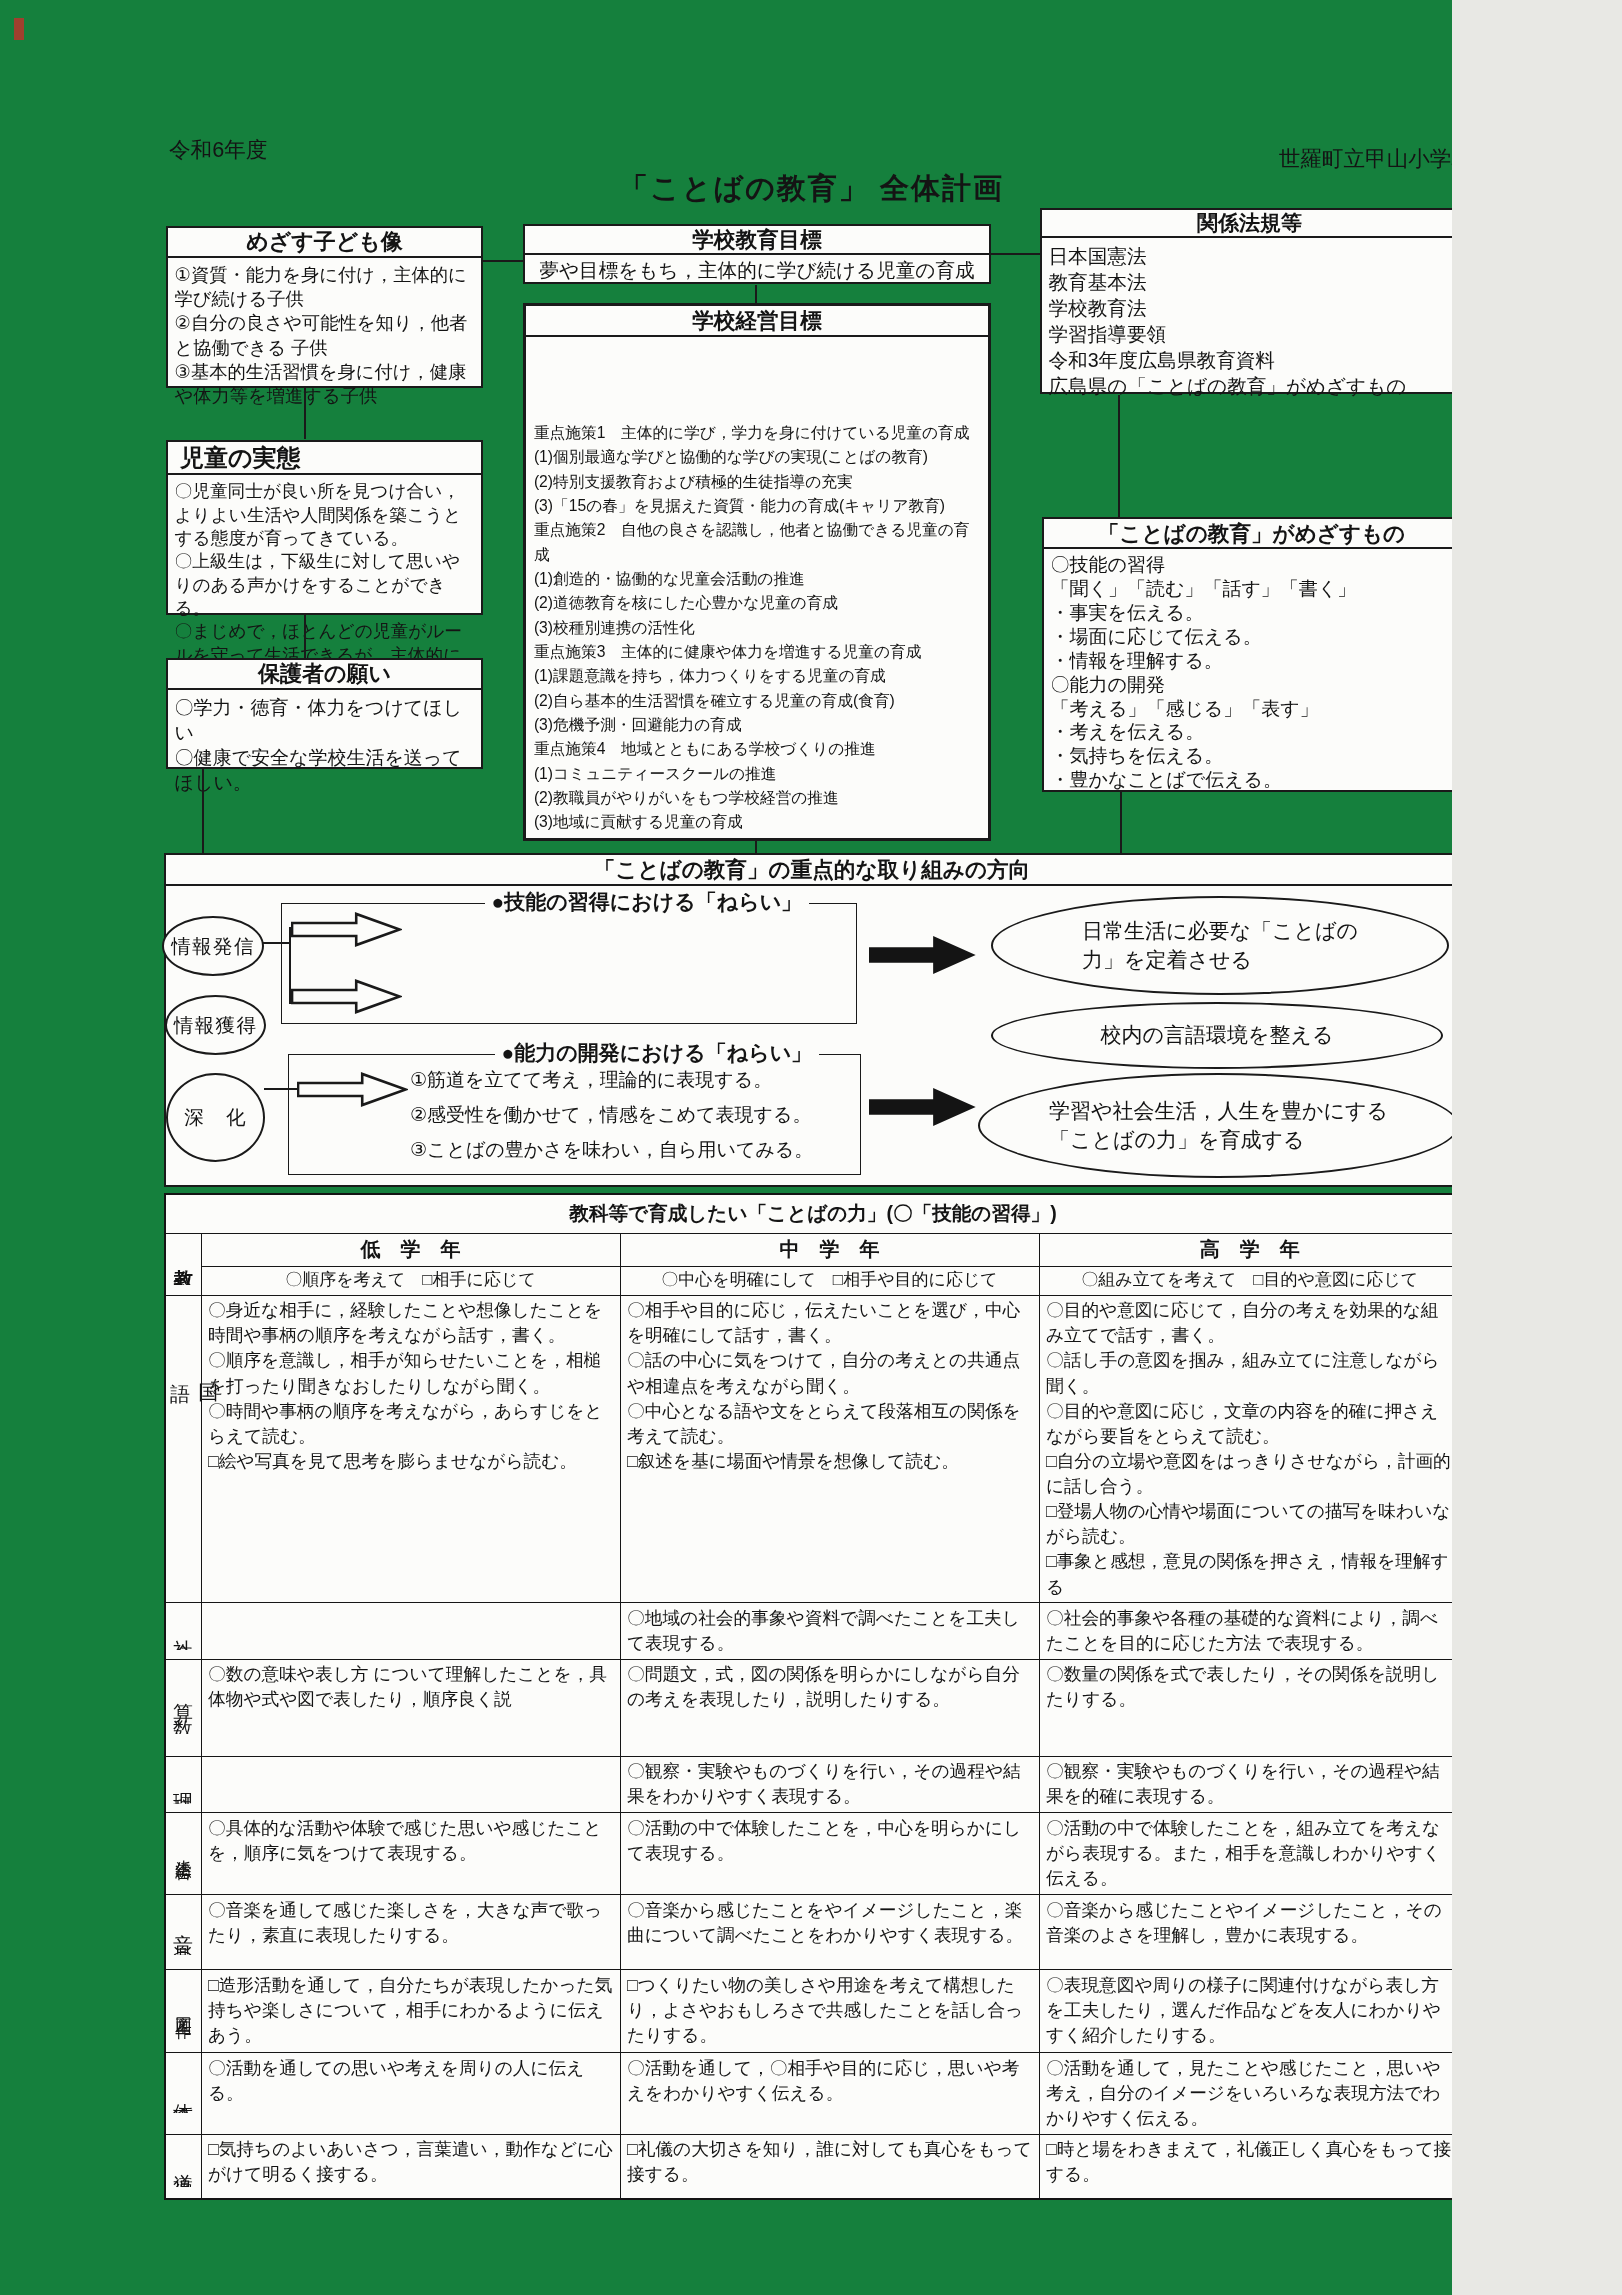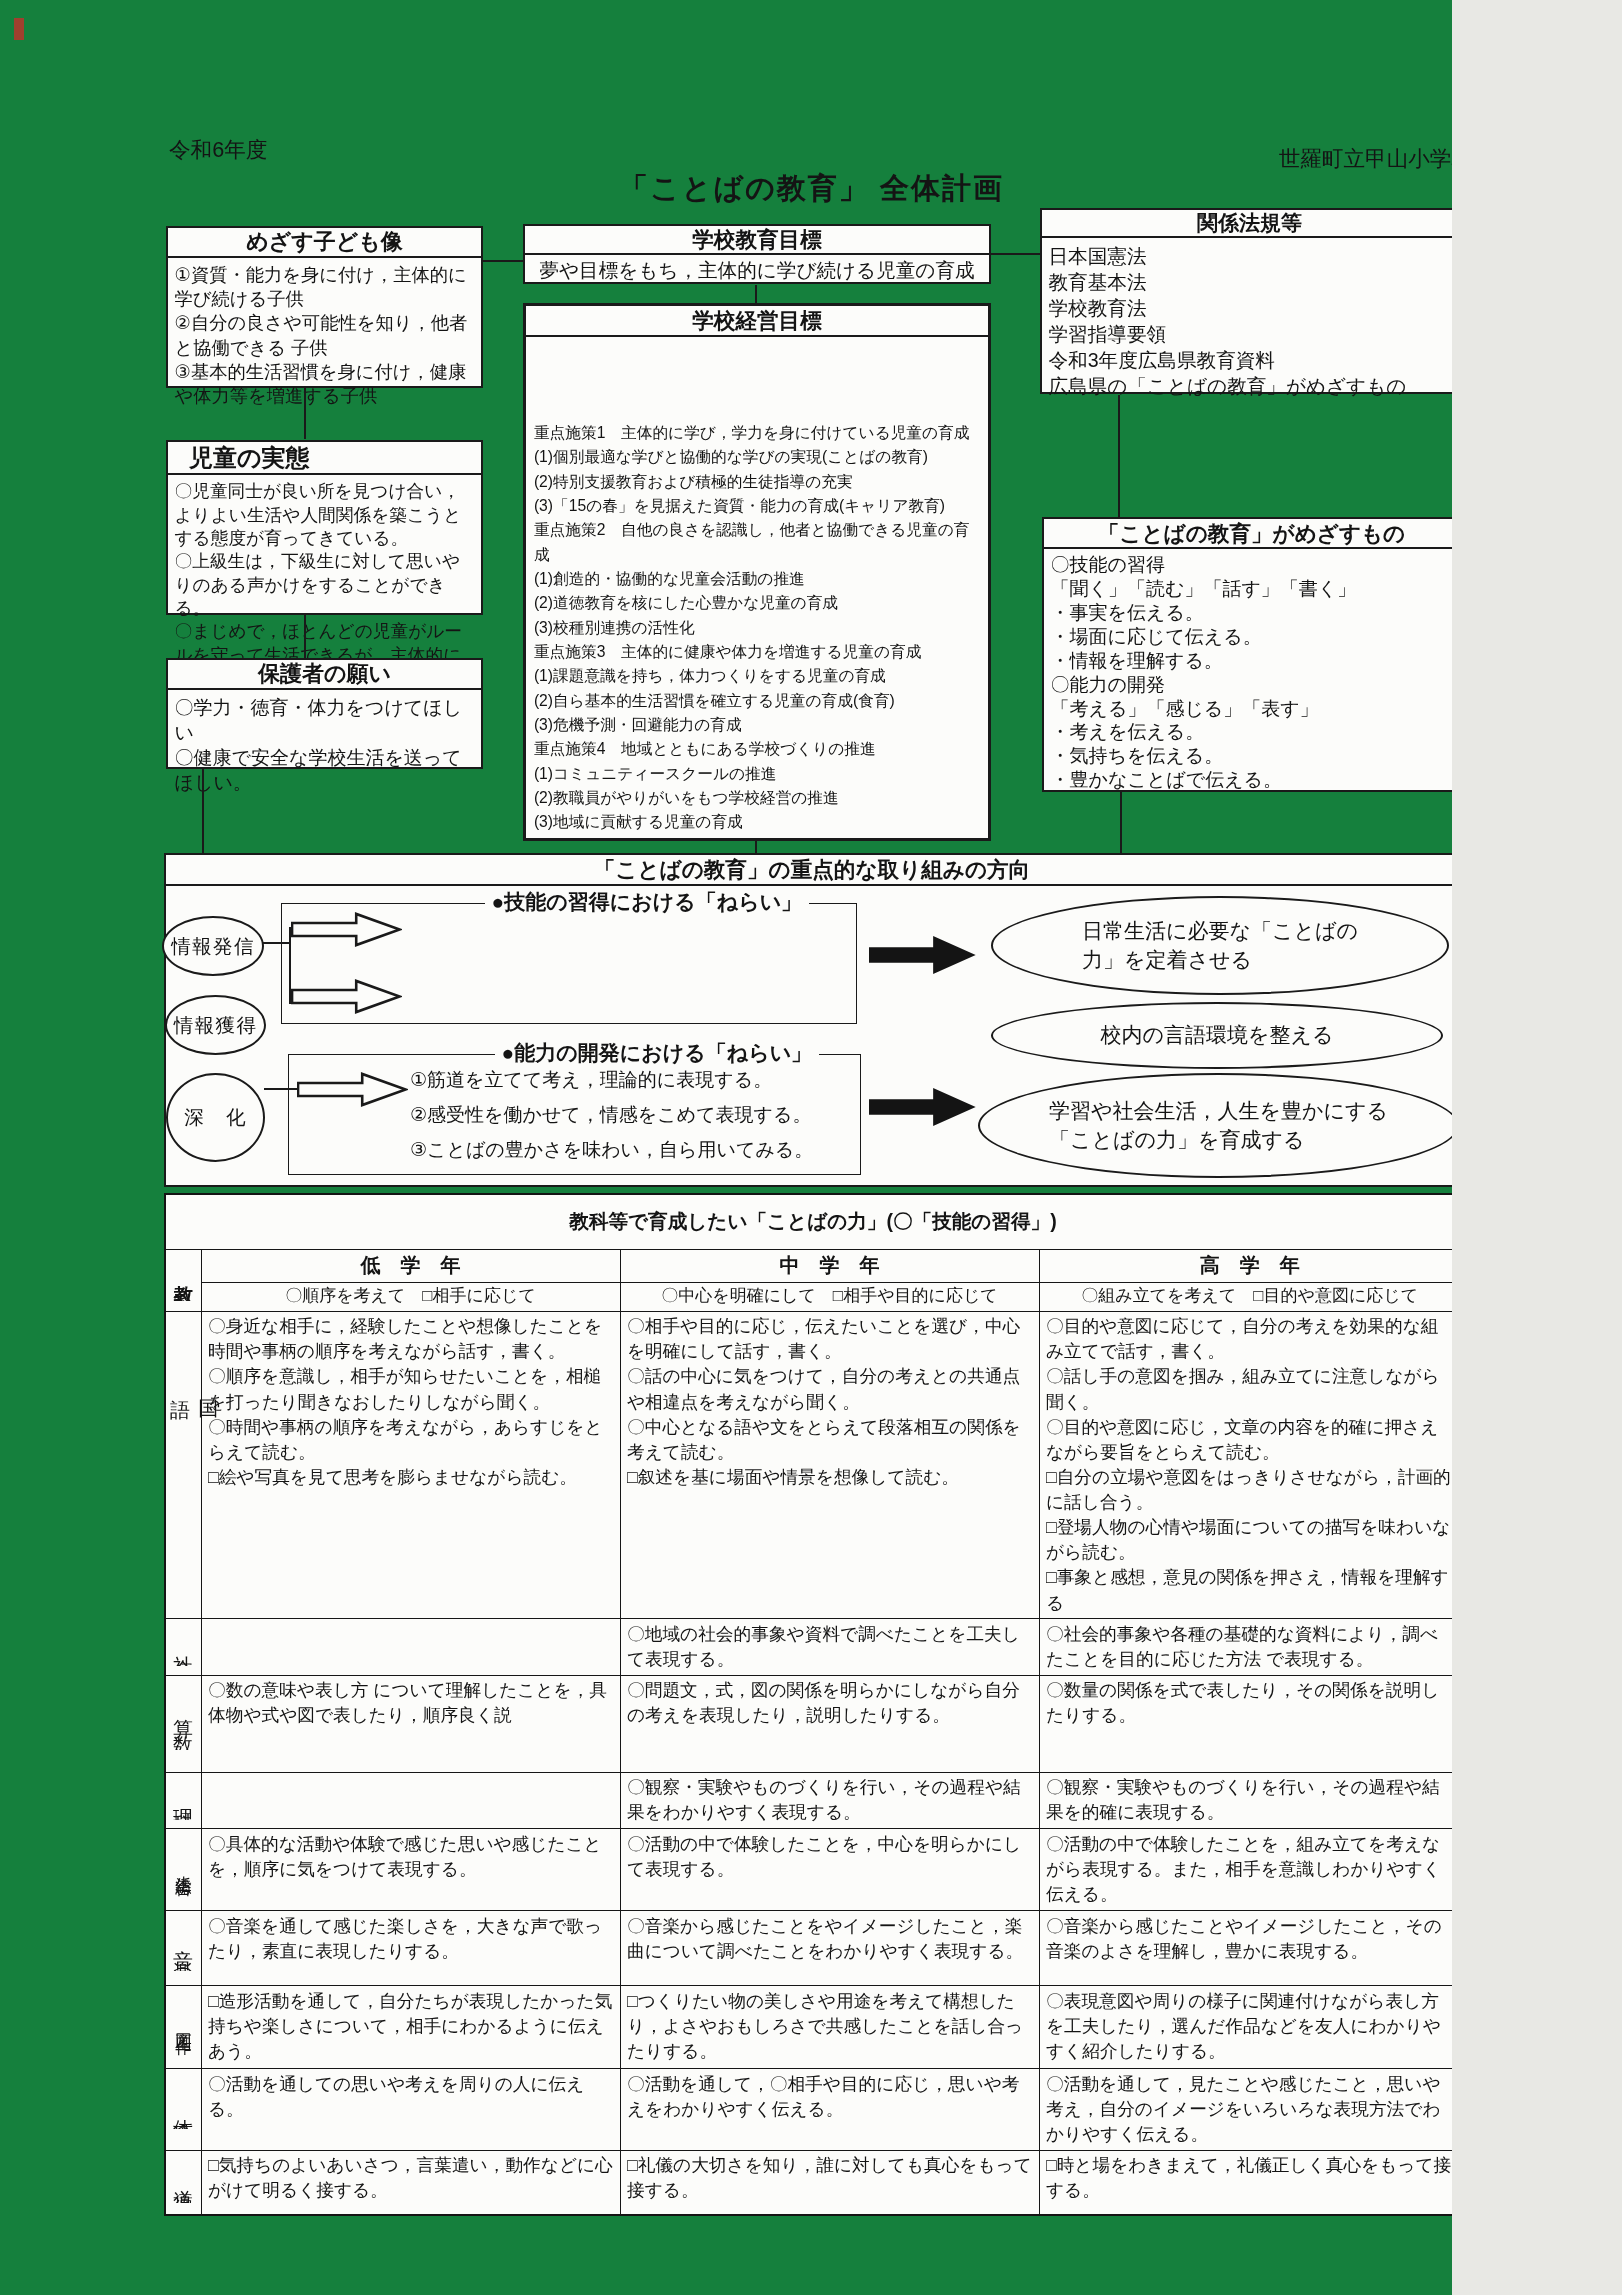--- a/index.html
+++ b/index.html
@@ -6,39 +6,39 @@
   .page {
     position:relative; width:1452px; height:2295px;
     background:#15803d; color:#141414;
     font-family:"Liberation Sans","DejaVu Sans",sans-serif;
     overflow:hidden;
   }
   .abs { position:absolute; }
   .txt { white-space:pre-line; }
   .box { position:absolute; border:2px solid #1a1a1a; background:#fcfcfa; box-sizing:border-box; }
   .box-title { border-bottom:2px solid #1a1a1a; font-weight:bold; text-align:center; display:flex; align-items:center; justify-content:center; box-sizing:border-box; }
-  .box-title.left { justify-content:flex-start; padding-left:21px; }
+  .box-title.left { justify-content:flex-start; padding-left:12px; }
   .box-body { white-space:pre-line; padding:5.2px 6.5px; line-height:1.32; box-sizing:border-box; }
   .hline, .vline { position:absolute; background:#1a1a1a; }
   .ellipse { position:absolute; border:2px solid #1a1a1a; border-radius:50%; box-sizing:border-box;
              display:flex; align-items:center; justify-content:center; background:#fcfcfa; }
   .ellipse .txt { text-align:left; line-height:1.35; }
   .oval-label { font-size:19.6px; letter-spacing:1.3px; }
   .group-box { position:absolute; border:2px solid #1a1a1a; box-sizing:border-box; }
   .group-heading { position:absolute; top:-15.7px; background:#fcfcfa; padding:0 6.5px; font-size:21px; font-weight:bold; white-space:nowrap; }
   .group-items { position:absolute; left:121px; top:6.5px; }
   .group-items .gi { font-size:19px; line-height:35px; white-space:nowrap; }
   .sec-title { position:absolute; left:0; right:0; top:0; height:29.4px; border-bottom:2px solid #1a1a1a;
                display:flex; align-items:center; justify-content:center; font-size:21.6px; font-weight:bold; }
 
   table.main { position:absolute; left:164px; top:1193px; width:1296px; border-collapse:collapse; table-layout:fixed;
                border:2.6px solid #141414; background:#fcfcfa; }
   table.main td, table.main th { border:1.6px solid #161616; vertical-align:top; padding:2.6px 6.5px; box-sizing:border-box;
                font-size:17.7px; line-height:1.42; font-weight:normal; text-align:left; white-space:pre-line; }
-  table.main .t-title { height:25px; text-align:center; font-weight:bold; font-size:19.6px; padding:16px; vertical-align:middle; line-height:1.1; }
+  table.main .t-title { height:25px; text-align:center; font-weight:bold; font-size:19.6px; padding:8px; vertical-align:middle; line-height:1.1; }
   table.main .t-col { height:33px; text-align:center; font-weight:bold; font-size:20px; vertical-align:middle; padding:1.3px; }
   table.main .t-sub { height:29px; text-align:center; font-size:17px; vertical-align:middle; padding:1.3px; line-height:1.1; }
   table.main th.subject { text-align:center; vertical-align:middle; padding:0; }
   .vtext { writing-mode:vertical-rl; text-orientation:upright; display:inline-block; overflow:hidden; font-size:20px; }
   .vt-kyoka   { height:50px;  letter-spacing:7.9px; font-size:19.6px; font-weight:bold; }
   .vt-kokugo  { height:200px; letter-spacing:157px; }
   .vt-shakai  { height:46px;  letter-spacing:3.9px; }
   .vt-sansu   { height:59px;  letter-spacing:17px; }
   .vt-rika    { height:46px;  letter-spacing:3.9px; }
   .vt-seikatsu{ height:72px; letter-spacing:1.3px; font-size:16.4px; }

